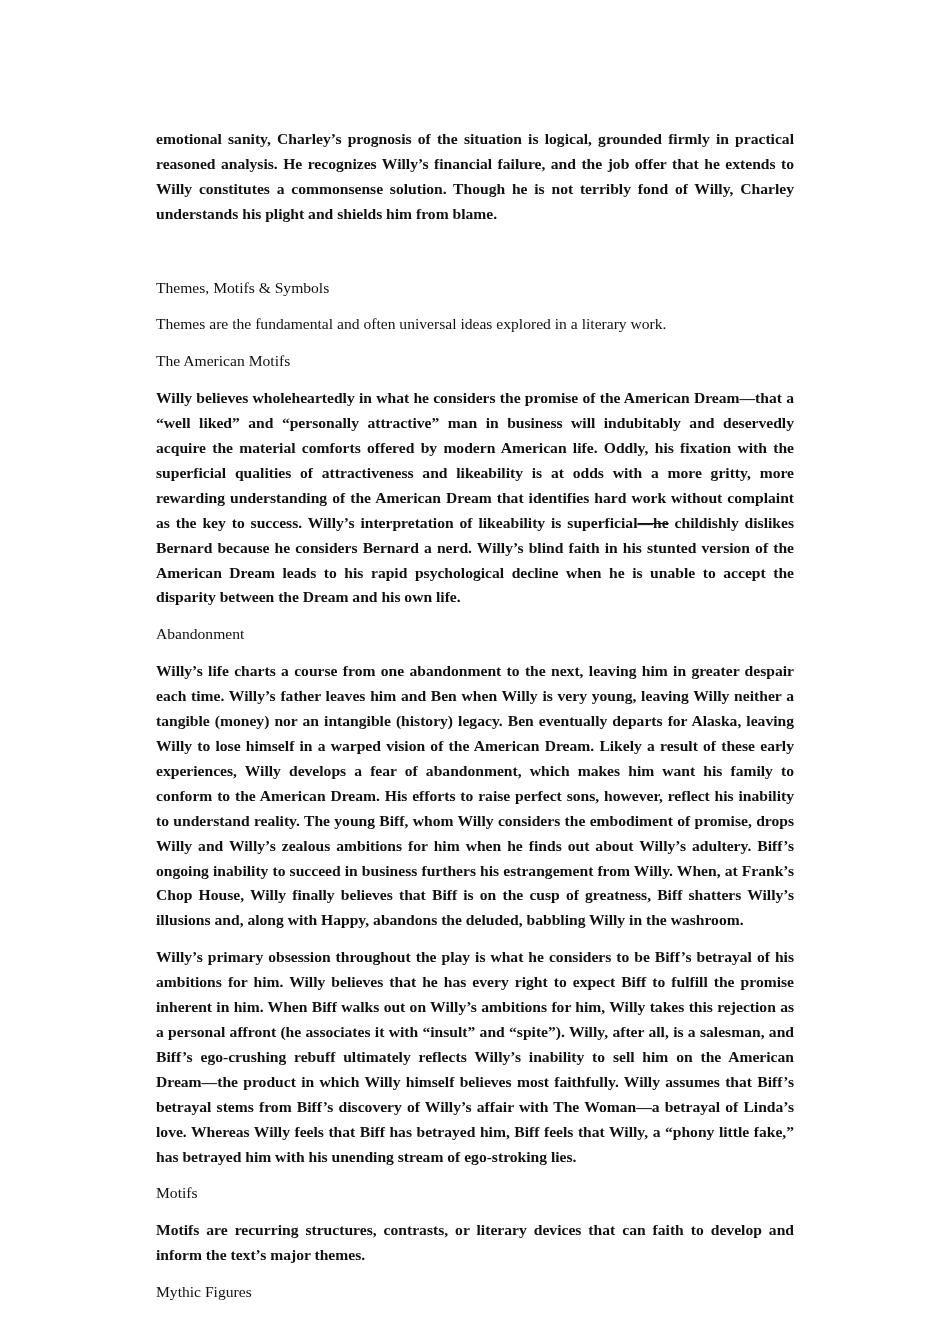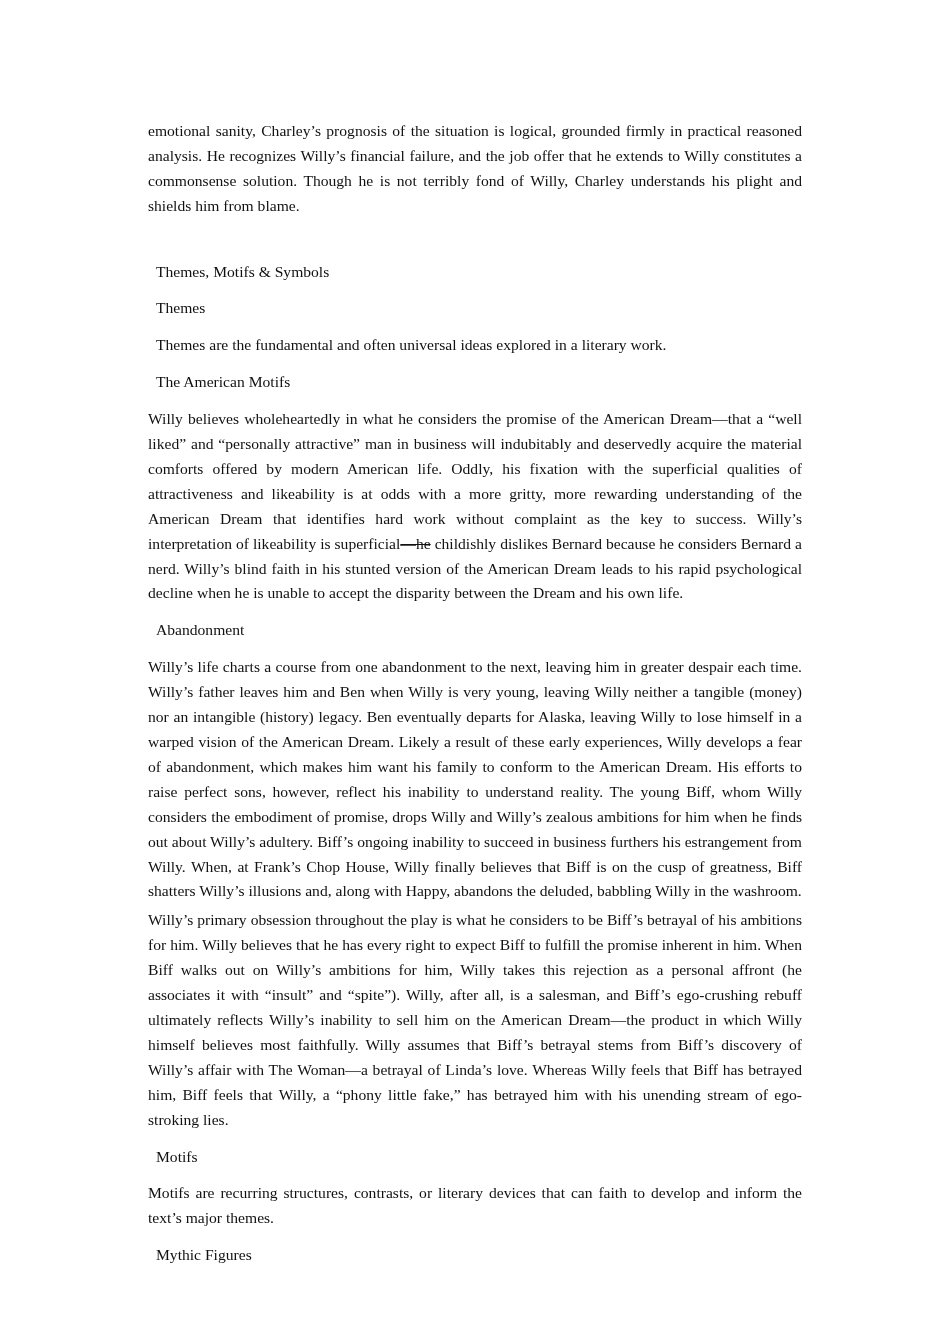--- a/index.html
+++ b/index.html
@@ -17,23 +17,24 @@
       position: absolute;
       left: 144px;
       top: 115px;
       width: 662px;
       font-family: "Liberation Serif", "DejaVu Serif", serif;
       font-size: 15.6px;
       line-height: 24.9px;
       color: #111111;
     }
     .para {
-      margin: 4px;
+      margin: 12px;
       text-align: justify;
       hyphens: none;
+      font-weight: bold;
     }
     .line {
       margin: 12px;
       text-align: left;
     }
     .blank {
       height: 24.9px;
     }
     .strike {
       text-decoration: line-through;
@@ -43,21 +44,20 @@
 <body>
 
 <div class="page">
 
   <p class="para">emotional sanity, Charley’s prognosis of the situation is logical, grounded firmly in practical reasoned analysis. He recognizes Willy’s financial failure, and the job offer that he extends to Willy constitutes a commonsense solution. Though he is not terribly fond of Willy, Charley understands his plight and shields him from blame.</p>
 
   <div class="blank"></div>
 
   <p class="line">Themes, Motifs &amp; Symbols</p>
 
-  <p class="line">Themes</p>
 
   <p class="line">Themes are the fundamental and often universal ideas explored in a literary work.</p>
 
   <p class="line">The American Motifs</p>
 
   <p class="para"><span>Willy believes wholeheartedly in what he considers the promise of the American Dream—that a “well liked” and “personally attractive” man in business will indubitably and deservedly acquire the material comforts offered by modern American life. Oddly, his fixation with the superficial qualities of attractiveness and likeability is at odds with a more gritty, more rewarding understanding of the American Dream that identifies hard work without complaint as the key to success. Willy’s interpretation of likeability is superficial</span><span class="strike">—he</span><span> childishly dislikes Bernard because he considers Bernard a nerd. Willy’s blind faith in his stunted version of the American Dream leads to his rapid psychological decline when he is unable to accept the disparity between the Dream and his own life.</span></p>
 
   <p class="line">Abandonment</p>
 
   <p class="para">Willy’s life charts a course from one abandonment to the next, leaving him in  greater despair each time. Willy’s father leaves him and Ben when Willy is very young, leaving Willy neither a tangible (money) nor an intangible (history) legacy. Ben eventually departs for Alaska, leaving Willy to lose himself in a warped vision of the American Dream. Likely a result of these early experiences, Willy develops a fear of abandonment, which makes him want his family to conform to the American Dream. His efforts to raise perfect sons, however, reflect his inability to understand reality. The young Biff, whom Willy considers the embodiment of promise, drops Willy and Willy’s zealous ambitions for him when he finds out about Willy’s adultery. Biff’s ongoing inability to succeed in business furthers his estrangement from Willy. When, at Frank’s Chop House, Willy finally believes that Biff is on the cusp of greatness, Biff shatters Willy’s illusions and, along with Happy, abandons the deluded, babbling Willy in the washroom.</p>

